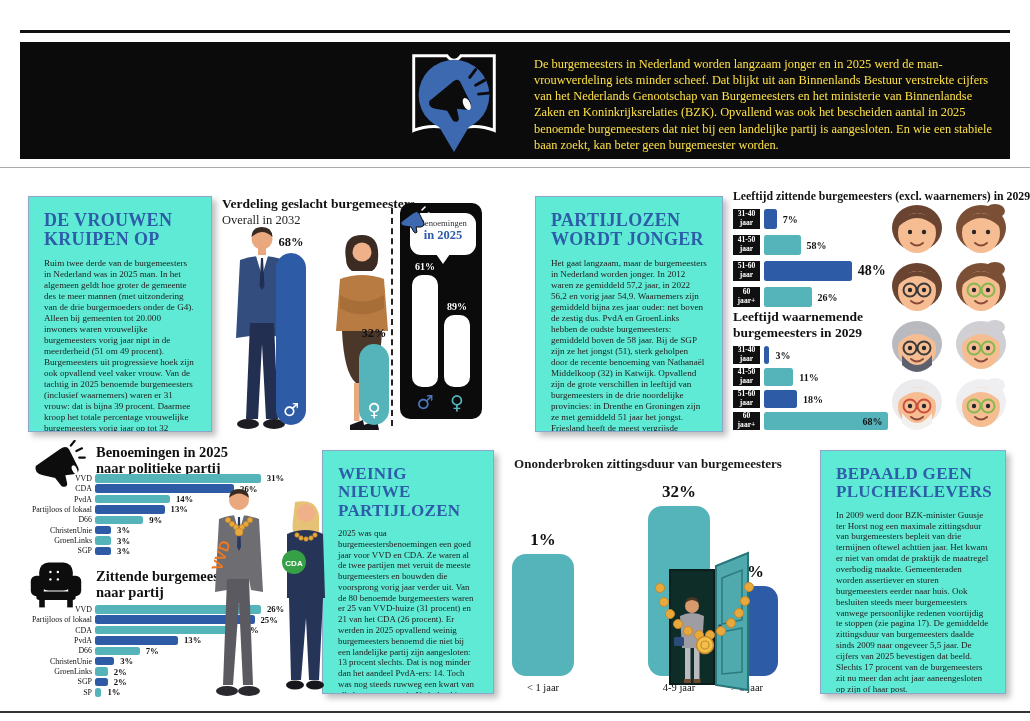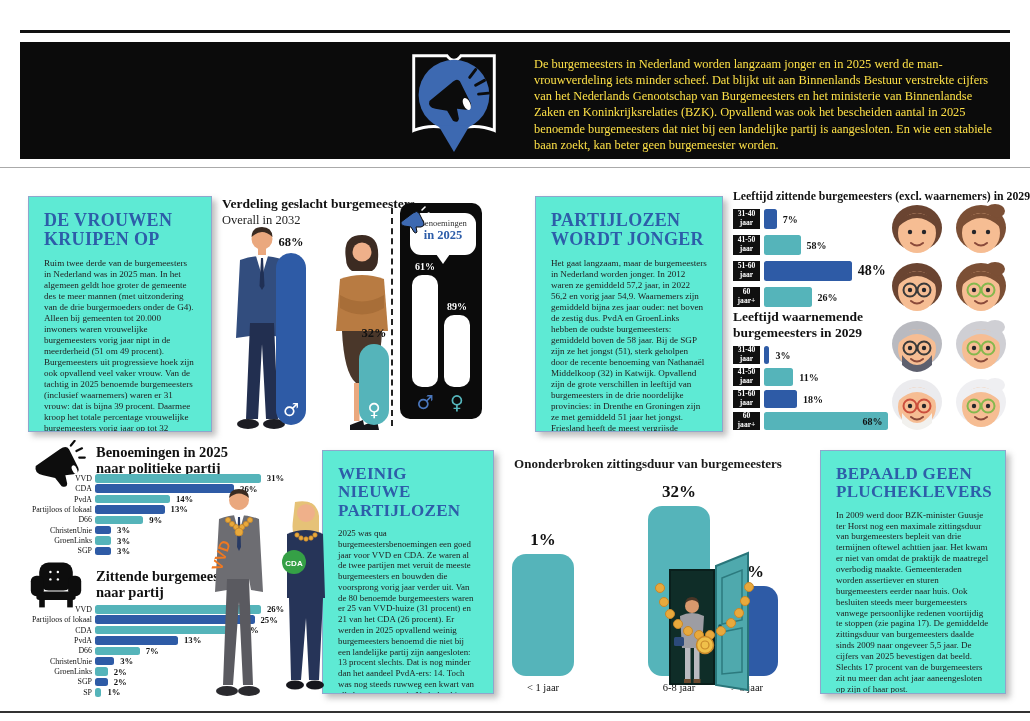--- a/index.html
+++ b/index.html
@@ -521,21 +521,21 @@
   <div class="colchart">
     <div class="title">Ononderbroken zittingsduur van burgemeesters</div>
   <div class="colwrap" style="left: 4px;">
         <div class="colpct">1%</div>
         <div class="colbar" style="height:122.13px;background:#55b4ba;"></div>
         <div class="colcat">&lt; 1 jaar</div>
       </div>
       <div class="colwrap" style="left: 140px;">
         <div class="colpct">32%</div>
         <div class="colbar" style="height:169.92px;background:#55b4ba;"></div>
-        <div class="colcat">6-8 jaar</div>
+        <div class="colcat">4-9 jaar</div>
       </div>
       <div class="colwrap" style="left: 208px;">
         <div class="colpct">17%</div>
         <div class="colbar" style="height:90.27px;background:#2e5ba6;"></div>
         <div class="colcat">&gt; 8 jaar</div>
       </div>
     </div>
   <div class="overlay" style="left:650px;top:540px;">
     <svg viewBox="0 0 118 160" width="118" height="160">
       <rect x="20" y="30" width="44" height="114" fill="#0f2d28" stroke="#0a1f1c" stroke-width="2"></rect>

